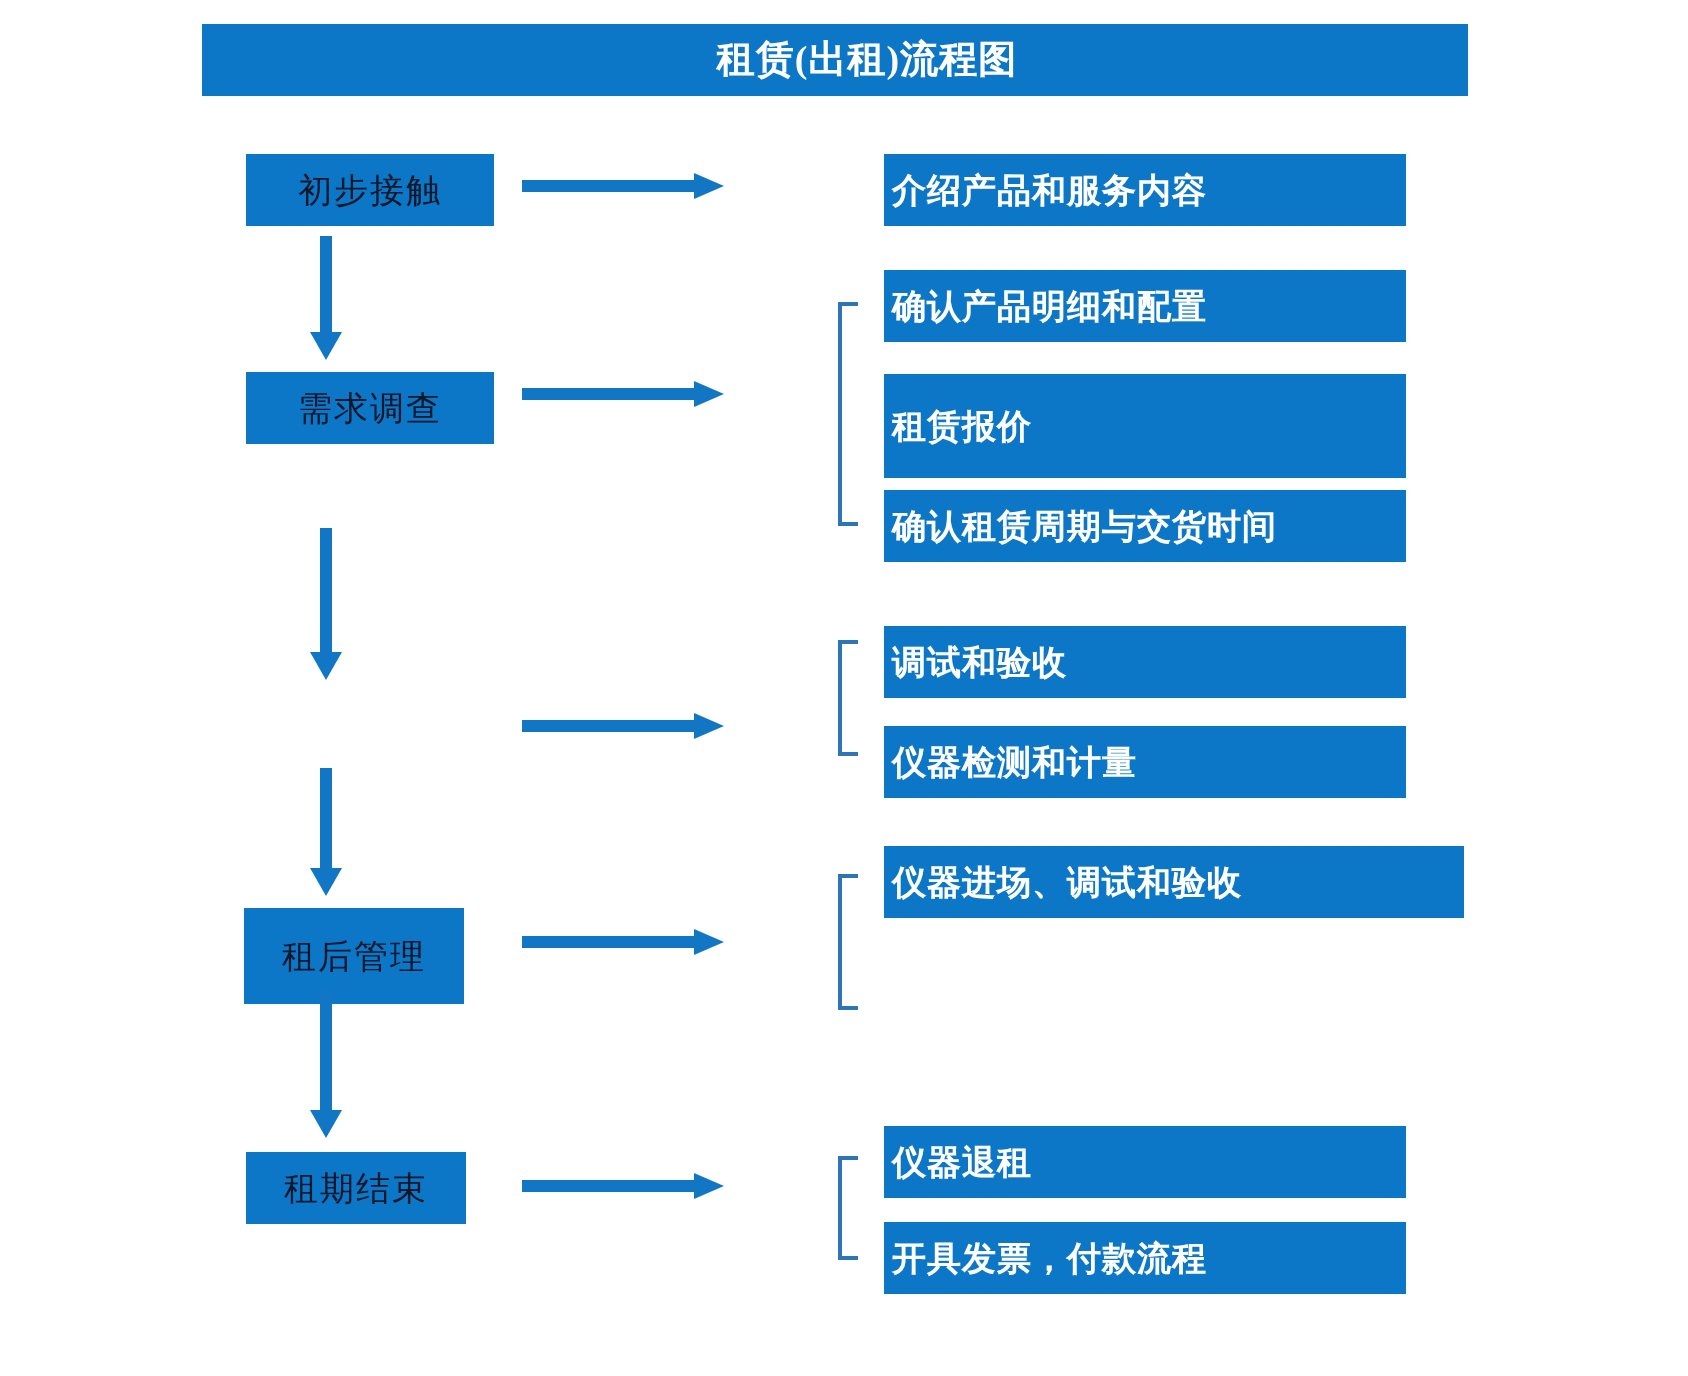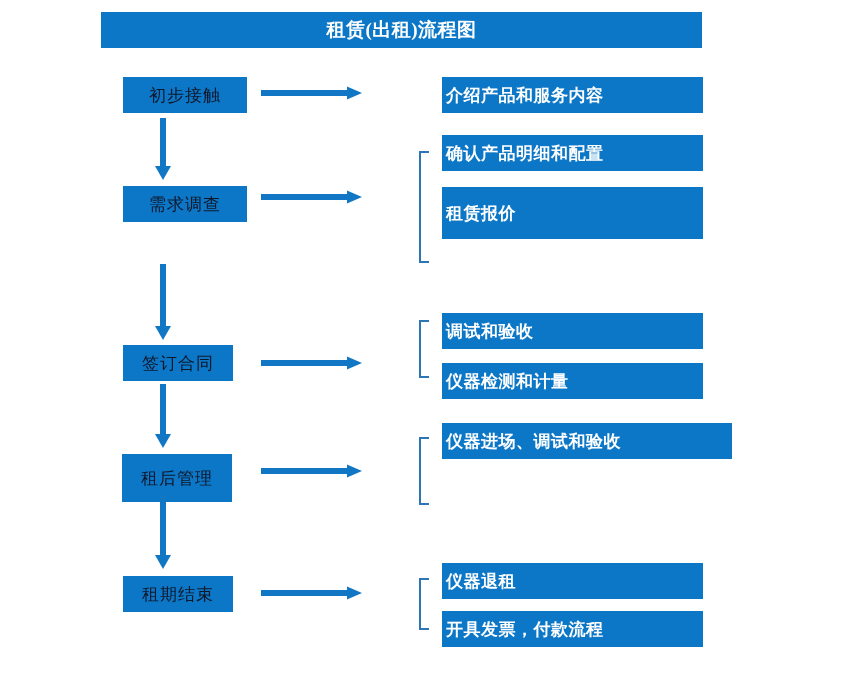--- a/index.html
+++ b/index.html
@@ -22,20 +22,21 @@
     width: 601px;
     height: 36px;
     background: #0c77c6;
     color: #ffffff;
     font-size: 19px;
     font-weight: bold;
     display: flex;
     align-items: center;
     justify-content: center;
     letter-spacing: 0.5px;
+    padding-left: 32px;
   }
   .stage-box {
     position: absolute;
     background: #0c77c6;
     color: #0f172a;
     font-size: 17px;
     font-weight: normal;
     display: flex;
     align-items: center;
     justify-content: center;
@@ -94,21 +95,20 @@
 <body>
 
 <div id="canvas">
 
   <div class="title-bar">租赁(出租)流程图</div>
 
   <div class="stage-box" style="left:101px; top:77px; width:124px; height:36px;">初步接触</div>
 
   <div class="stage-box" style="left:101px; top:186px; width:124px; height:36px;">需求调查</div>
 
-  <div class="stage-box" style="left:101px; top:345px; width:110px; height:36px;">签订合同</div>
 
   <div class="stage-box" style="left:100px; top:454px; width:110px; height:48px;">租后管理</div>
 
   <div class="stage-box" style="left:101px; top:576px; width:110px; height:36px;">租期结束</div>
 
   <svg class="v-arrow" style="left:154px; top:118px; width:18px; height:64px;" viewBox="0 0 18 64">
     <rect x="6" y="0" width="6" height="50" fill="#1177c4"></rect>
     <polygon points="1,48 17,48 9,62" fill="#1177c4"></polygon>
   </svg>
 
@@ -175,20 +175,21 @@
       <span class="hline-top"></span>
       <span class="hline-bot"></span>
   </div>
 
   <div class="detail-box" style="left:442px; top:77px; width:261px; height:36px;">介绍产品和服务内容</div>
 
   <div class="detail-box" style="left:442px; top:135px; width:261px; height:36px;">确认产品明细和配置</div>
 
   <div class="detail-box" style="left:442px; top:187px; width:261px; height:52px;text-align:right;">租赁报价</div>
 
+  <div class="detail-box" style="left:442px; top:245px; width:261px; height:36px;">确认租赁周期与交货时间</div>
 
   <div class="detail-box" style="left:442px; top:313px; width:261px; height:36px;">调试和验收</div>
 
   <div class="detail-box" style="left:442px; top:363px; width:261px; height:36px;">仪器检测和计量</div>
 
   <div class="detail-box" style="left:442px; top:423px; width:290px; height:36px;">仪器进场、调试和验收</div>
 
 
   <div class="detail-box" style="left:442px; top:563px; width:261px; height:36px;">仪器退租</div>
 

